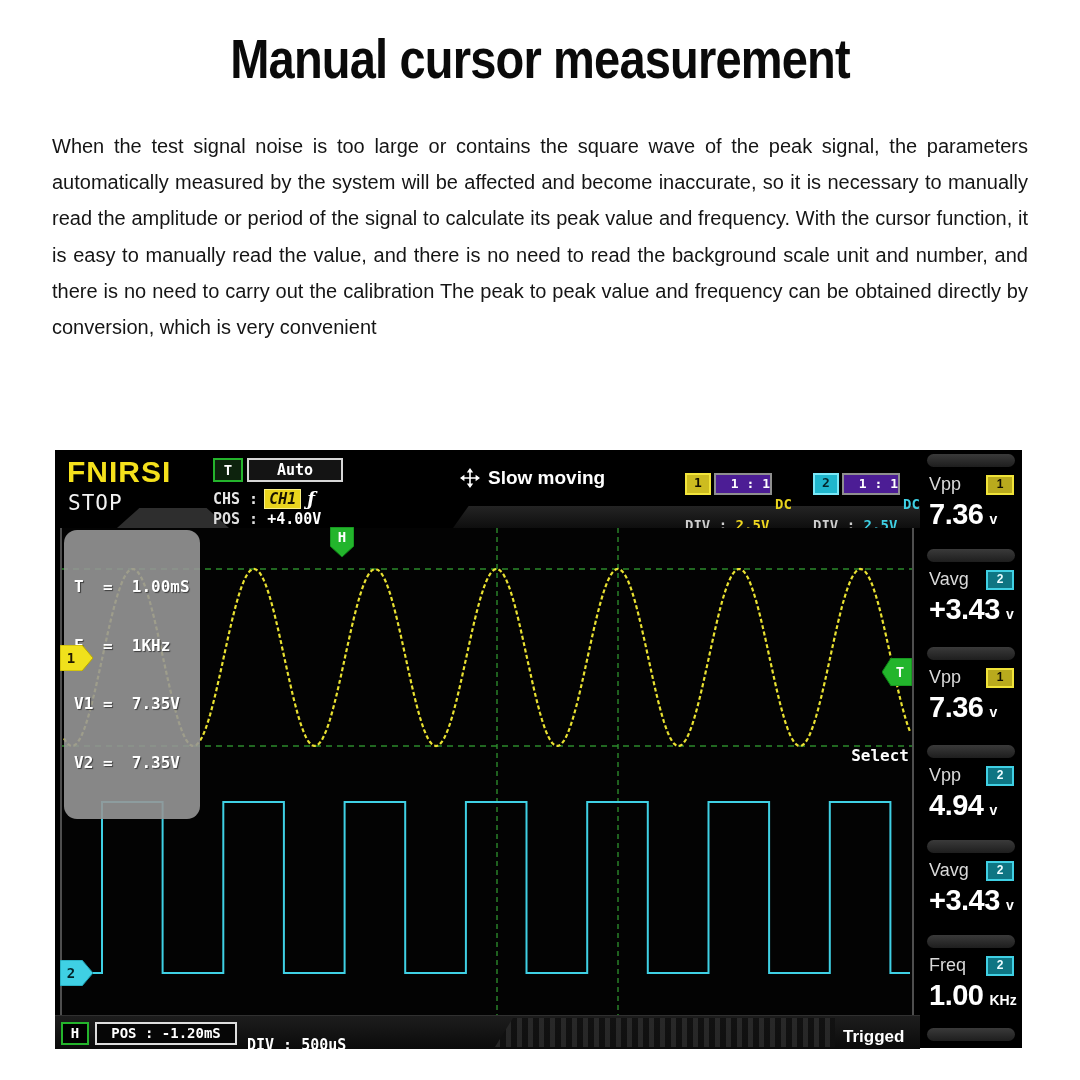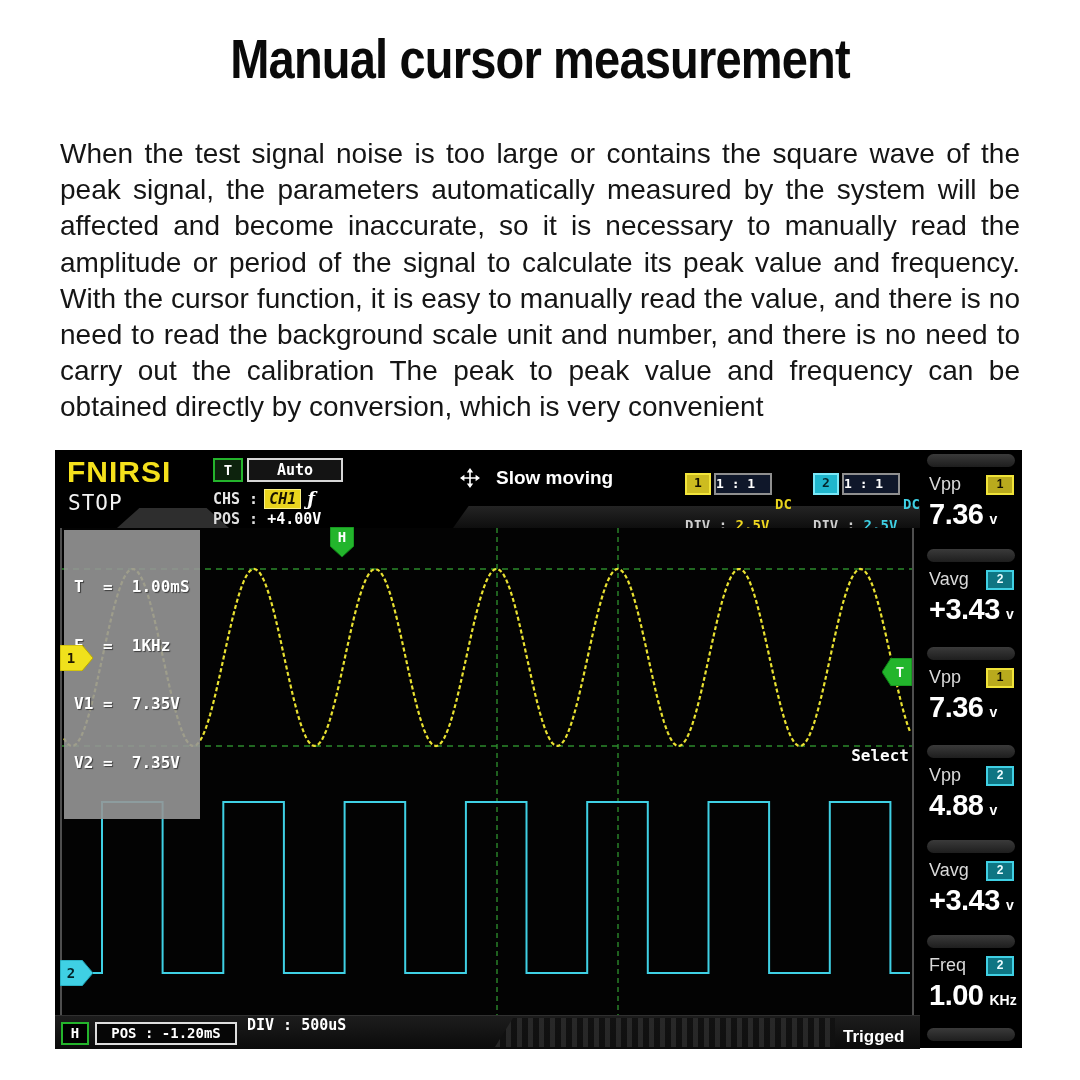--- a/index.html
+++ b/index.html
@@ -3,22 +3,22 @@
 <meta charset="utf-8">
 <style>
   html,body{margin:0;padding:0;}
   body{width:1080px;height:1080px;background:#ffffff;position:relative;overflow:hidden;
        font-family:"Liberation Sans", sans-serif;}
 
   
   .doc-title{position:absolute;left:0;right:0;top:26px;margin:0;text-align:center;
     font-family:"Liberation Sans", sans-serif;font-weight:bold;font-size:56px;color:#0a0a0a;
     letter-spacing:-1px;transform:scaleX(.84);}
-  .doc-body{position:absolute;left:52px;right:52px;top:128px;margin:8px;text-align:justify;
-    font-size:28px;line-height:36.2px;color:#151515;}
+  .doc-body{position:absolute;left:52px;right:52px;top:128px;margin:0;text-align:justify;
+    font-size:20px;line-height:36.2px;color:#151515;}
 
   
   .scope{position:absolute;left:55px;top:450px;width:967px;height:598px;background:#000;
     font-family:"DejaVu Sans Mono", monospace;}
   .abs{position:absolute;}
 
   
   .hdr-logo{left:12px;top:5px;color:#f5e11c;font:bold 30px "Liberation Sans", sans-serif;letter-spacing:1px;}
   .hdr-stop{left:13px;top:41px;color:#f2f2f2;font:400 21px "DejaVu Sans Mono", monospace;letter-spacing:1px;}
   .trap1{left:62px;top:58px;width:112px;height:20px;clip-path:polygon(20% 0,80% 0,100% 100%,0 100%);background:#2e2e2e;}
@@ -27,56 +27,56 @@
   .t-badge{left:158px;top:8px;width:26px;height:20px;border:2px solid #24b42c;background:#0d230d;
     color:#fff;font:bold 14px "DejaVu Sans Mono", monospace;text-align:center;line-height:20px;}
   .auto-box{left:192px;top:8px;width:92px;height:20px;border:2px solid #d6d6d6;background:#141414;
     color:#fff;font:bold 15px "DejaVu Sans Mono", monospace;text-align:center;line-height:20px;}
   .chs-row{left:158px;top:38px;display:flex;align-items:center;gap:6px;
     font:bold 15px "DejaVu Sans Mono", monospace;color:#e6e6e6;}
   .ch1-chip{background:#e9d41e;border:1px solid #faf184;color:#181200;padding:0 4px;font-weight:bold;font-style:italic;}
   .freq-sym{font-family:"DejaVu Serif", serif;font-style:italic;font-size:18px;color:#fff;}
   .trig-pos{left:158px;top:60px;font:bold 15px "DejaVu Sans Mono", monospace;color:#fff;}
   .trig-pos .lbl{color:#dcdcdc;}
-  .status-center{left:405px;top:17px;display:flex;align-items:center;gap:16px;color:#fff;
+  .status-center{left:405px;top:17px;display:flex;align-items:center;gap:8px;color:#fff;
     font:600 19px "Liberation Sans", sans-serif;}
 
   .chblk{top:6px;width:132px;}
   .chblk .r1{display:flex;align-items:center;gap:3px;}
   .chbadge{width:22px;height:18px;text-align:center;line-height:18px;font:bold 13px "DejaVu Sans Mono", monospace;}
   .chbadge.y{background:#cdbc20;border:2px solid #f3e53a;color:#141000;}
   .chbadge.c{background:#1fb6cd;border:2px solid #7ae8f8;color:#04262b;}
-  .ratio-box{width:54px;height:18px;border:2px solid #8f8f8f;background:#0f172a;color:#fff;
-    font:bold 13px "DejaVu Sans Mono", monospace;text-align:left;line-height:18px;}
+  .ratio-box{width:54px;height:18px;border:2px solid #8f8f8f;background:#4c1d95;color:#fff;
+    font:bold 13px "DejaVu Sans Mono", monospace;text-align:right;line-height:18px;}
   .coup{font:bold 14px "DejaVu Sans Mono", monospace;margin-top:40px;}
   .coup.y{color:#e9d41e;} .coup.c{color:#3fd0e4;}
   .chblk .r2,.chblk .r3{margin-top:5px;font:bold 14px "DejaVu Sans Mono", monospace;color:#fff;}
   .chblk .lbl{color:#cfcfcf;font-weight:bold;}
   .divv.y{color:#f0d820;} .divv.c{color:#3fd0e4;}
 
   
   .plot{left:5px;top:78px;width:850px;height:487px;background:#030303;
     border-left:2px solid #4e4e4e;border-right:2px solid #4e4e4e;}
   .plot svg{position:absolute;left:0;top:0;}
-  .mbox{left:2px;top:2px;z-index:5;background:rgba(150,150,150,.9);border-radius:0;
+  .mbox{left:2px;top:2px;z-index:5;background:rgba(150,150,150,.9);border-radius:13px;
     padding:8px 10px;color:#fff;font:bold 16px "DejaVu Sans Mono", monospace;line-height:19.5px;
     white-space:pre;text-shadow:1px 1px 1px rgba(0,0,0,.55);}
   .select-lbl{right:3px;top:218px;z-index:4;color:#fff;font:bold 16px "DejaVu Sans Mono", monospace;
     text-shadow:1px 1px 0 #000;}
   .marker{z-index:6;}
   .marker text{font:bold 14px "DejaVu Sans Mono", monospace;}
 
   
   .bbar{left:0;top:565px;width:865px;height:33px;background:linear-gradient(#1d1d1d,#0b0b0b);
     border-top:1px solid #303030;}
   .h-box{left:6px;top:6px;width:24px;height:19px;border:2px solid #24b42c;background:#000;
     color:#fff;font:bold 14px "DejaVu Sans Mono", monospace;text-align:center;line-height:19px;}
   .pos-box{left:40px;top:6px;width:138px;height:19px;border:2px solid #dedede;background:#060606;
     color:#fff;font:bold 14px "DejaVu Sans Mono", monospace;text-align:center;line-height:19px;}
-  .div-lbl{left:192px;top:0;color:#fff;font:bold 15px "DejaVu Sans Mono", monospace;}
+  .div-lbl{left:192px;top:20px;color:#fff;font:bold 15px "DejaVu Sans Mono", monospace;}
   .ribbed{left:440px;top:2px;width:340px;height:29px;opacity:.85;
     background:repeating-linear-gradient(90deg,#2b2b2b 0 5px,#101010 5px 11px);
     clip-path:polygon(18px 0,100% 0,100% 100%,0 100%);}
   .trigged{left:788px;top:11px;color:#fff;font:600 17px "Liberation Sans", sans-serif;}
 
   
   .sbar{left:865px;top:0;width:102px;height:598px;background:#000;}
   .pill{position:absolute;left:7px;width:88px;height:13px;border-radius:7px;
     background:linear-gradient(#3a3a3a,#1e1e1e);}
   .cell{position:absolute;left:0;width:102px;height:74px;}
@@ -226,21 +226,21 @@
           <span>7.36</span>
           <span class="unit">v</span>
         </div>
     </div>
     <div class="cell" style="top:315px;">
       <div class="lrow">
           <span class="mlabel">Vpp</span>
           <span class="mbadge c">2</span>
         </div>
       <div class="vrow">
-          <span>4.88</span>
+          <span>4.94</span>
           <span class="unit">v</span>
         </div>
     </div>
     <div class="cell" style="top:410px;">
       <div class="lrow">
           <span class="mlabel">Vavg</span>
           <span class="mbadge c">2</span>
         </div>
       <div class="vrow">
           <span>+3.43</span>

